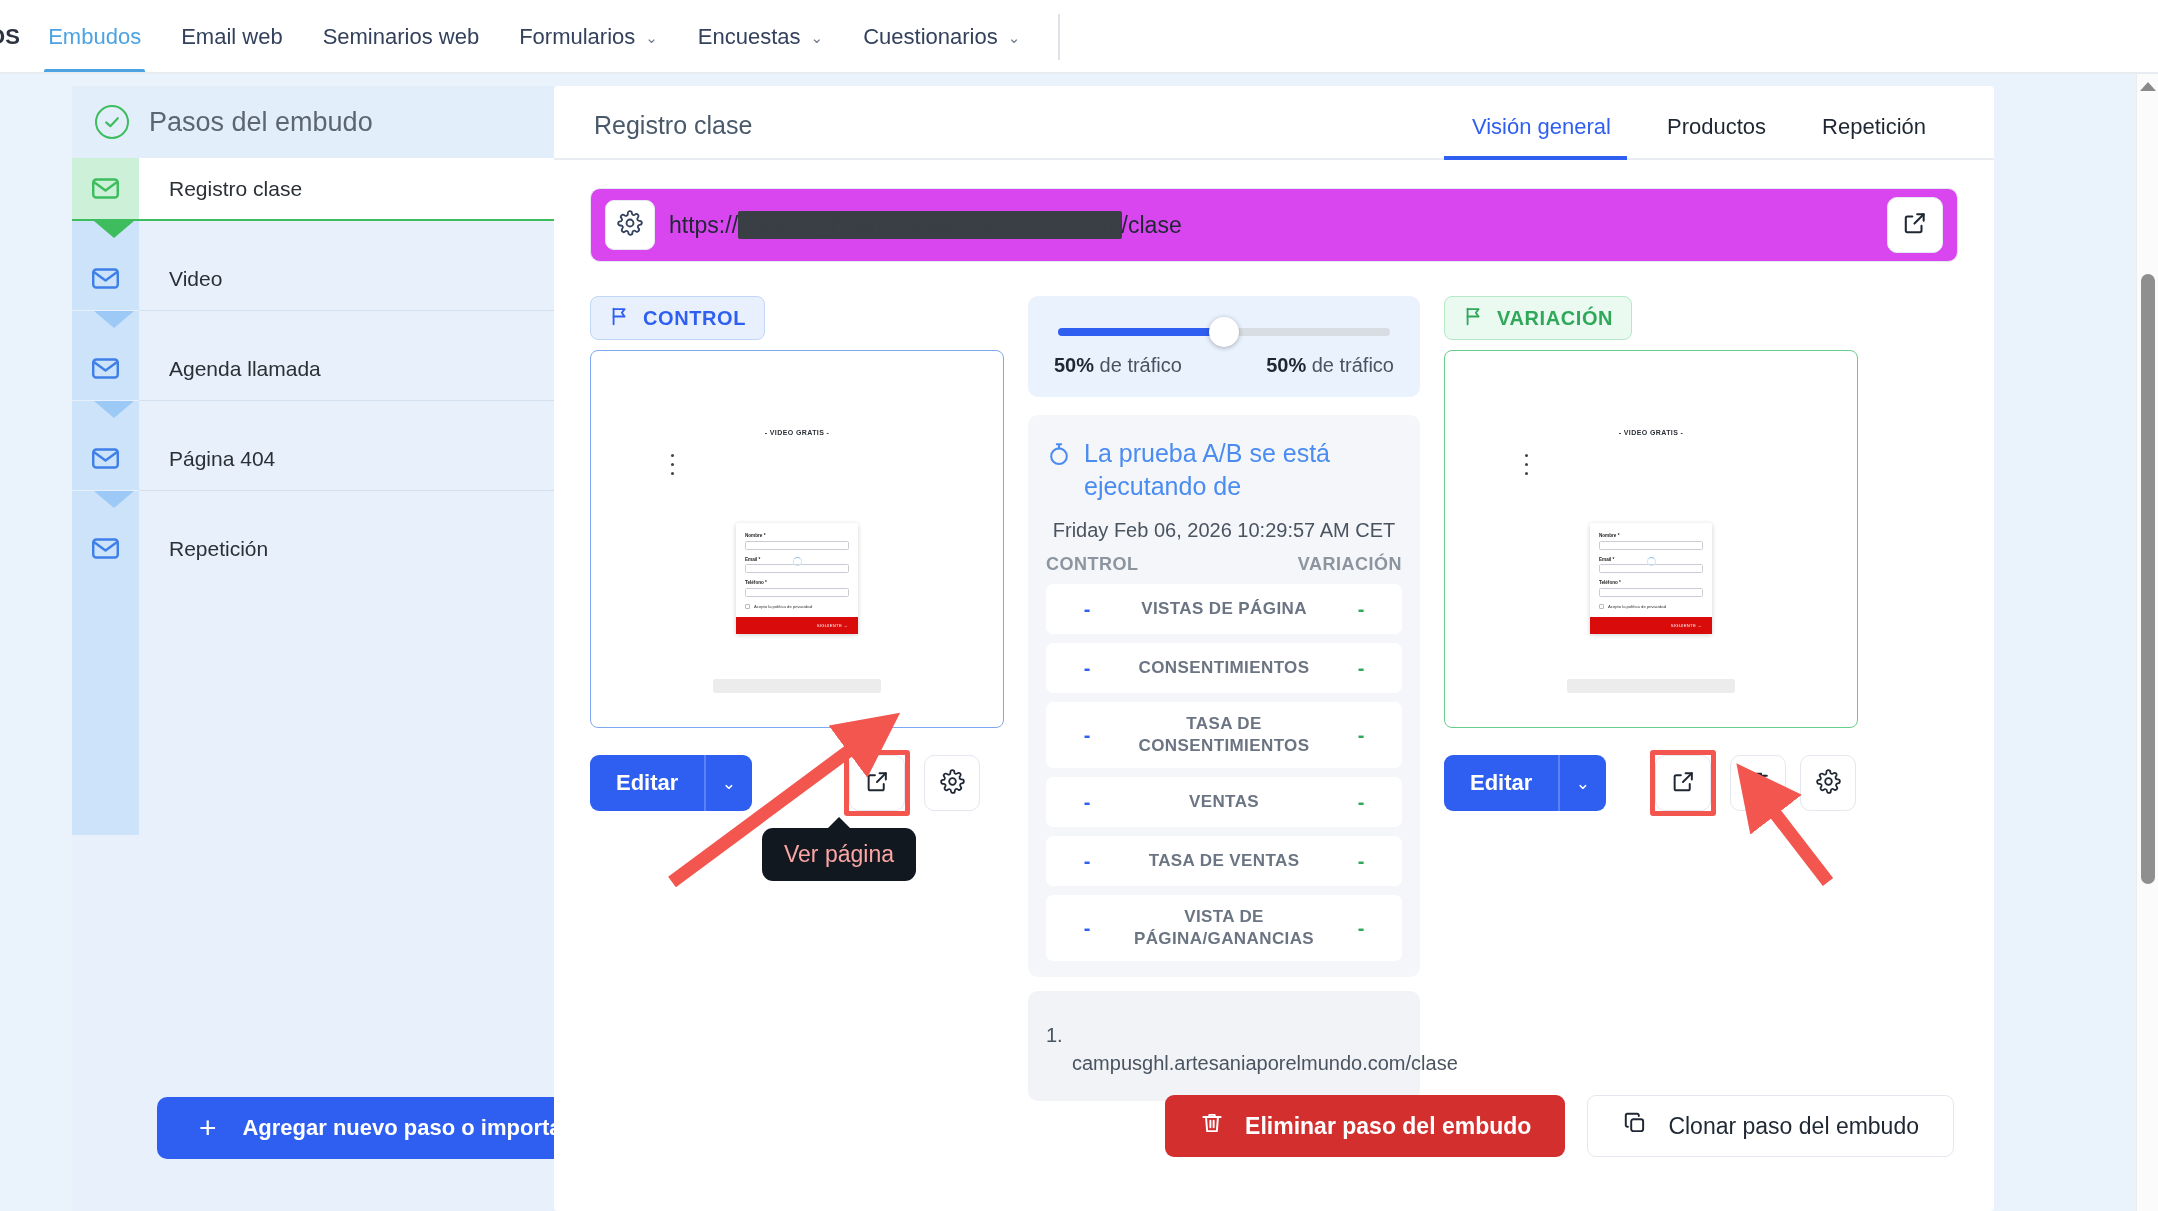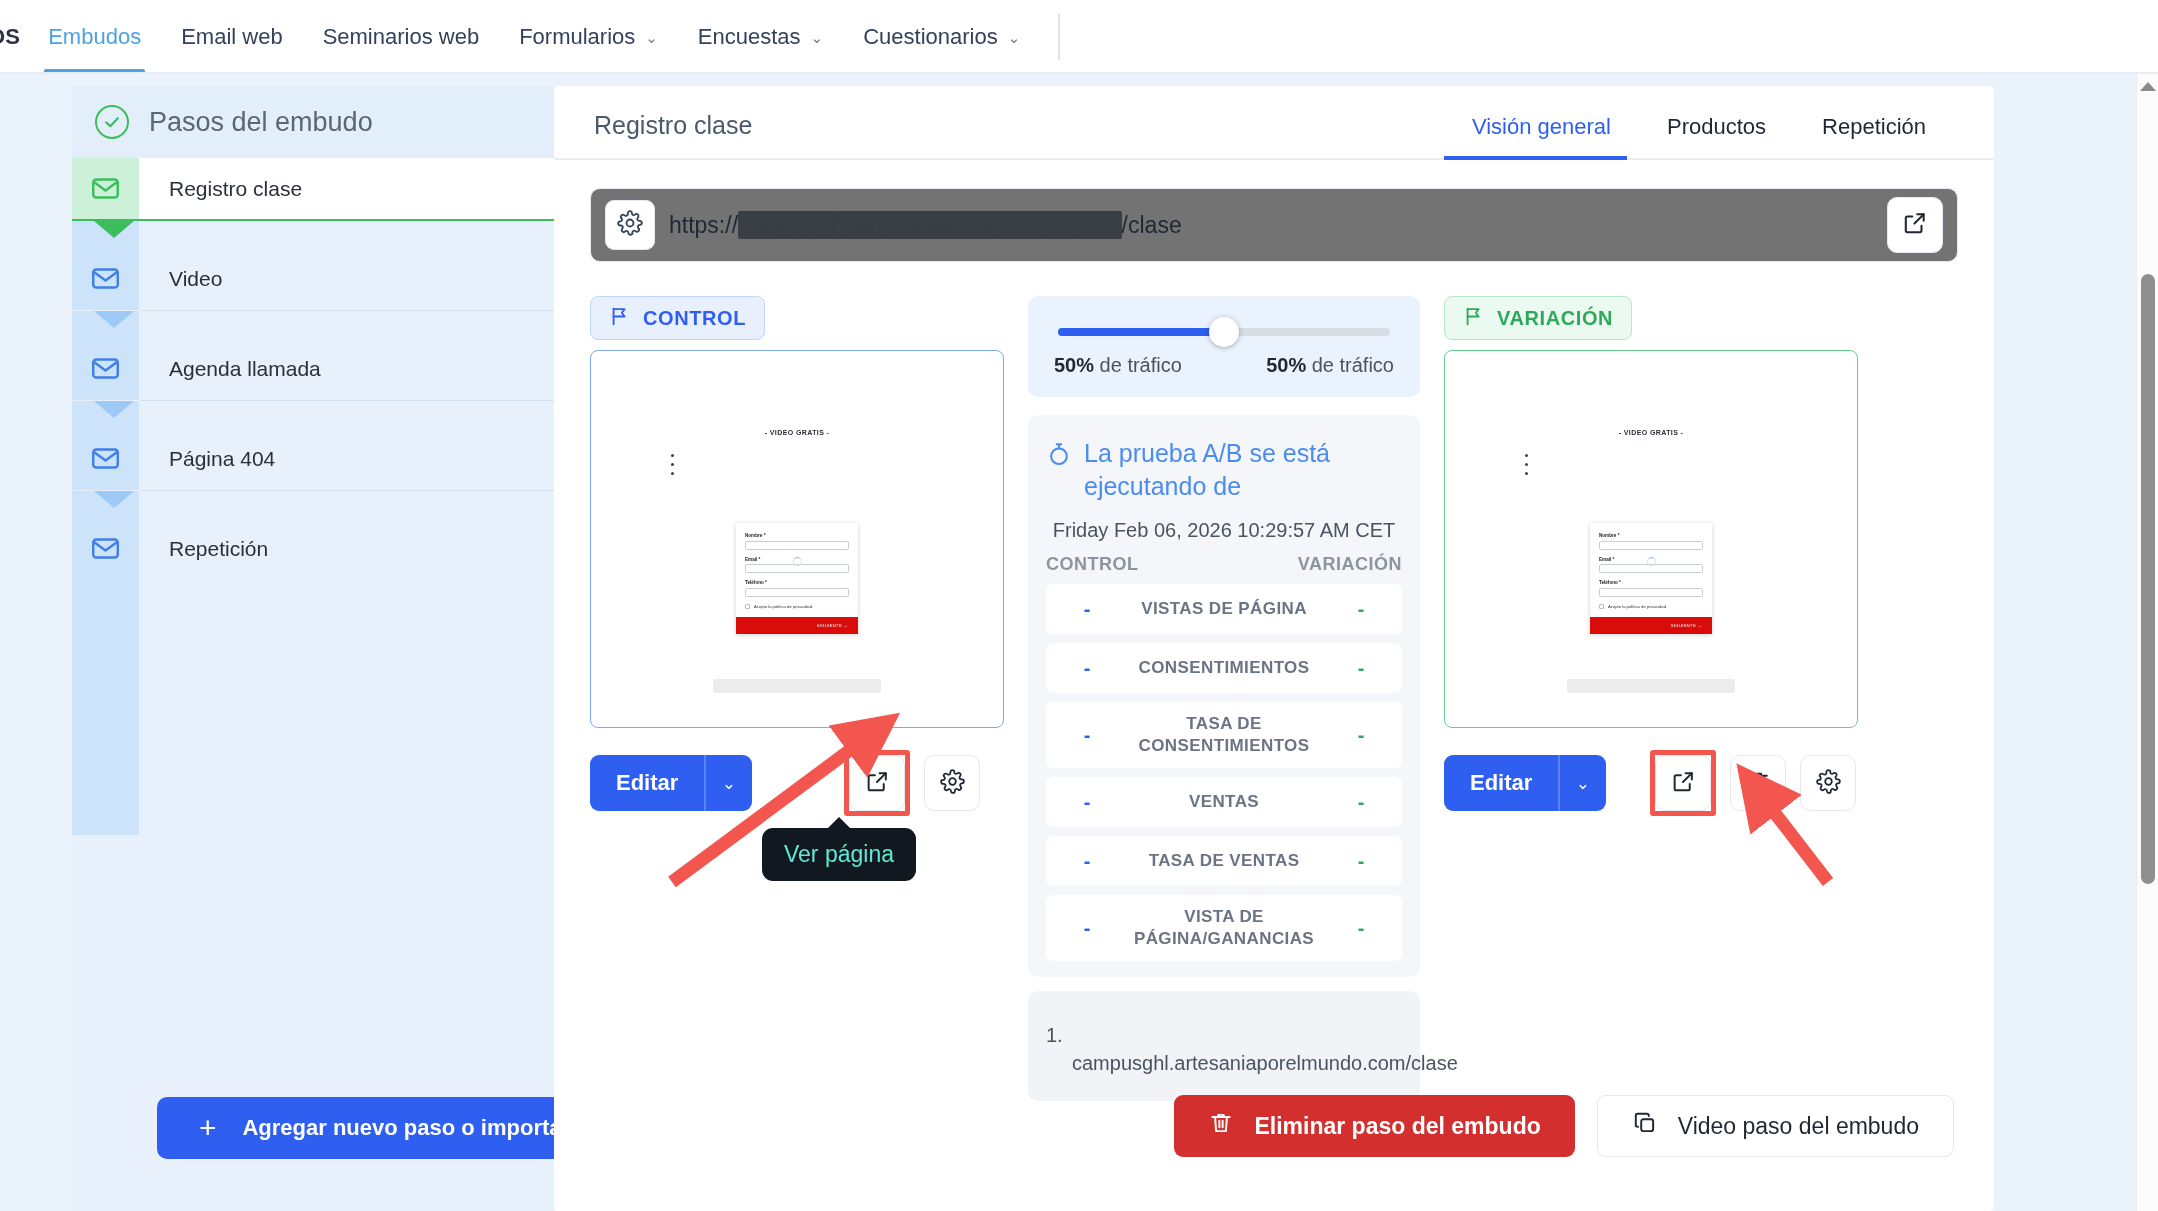--- a/index.html
+++ b/index.html
@@ -115,21 +115,21 @@
     cursor: pointer; white-space: nowrap;
   }
   .tab.active { color: #2f5ff0; font-weight: 400; }
   .tab.active::after {
     content: ""; position: absolute; left: 0; right: 12px; bottom: -2px;
     height: 4px; background: #2f5ff0;
   }
 
   
   .urlbar {
-    margin: 28px 36px 0 36px; height: 74px; background: #737373;
+    margin: 28px 36px 0 36px; height: 74px; background: #d946ef;
     border: 1.5px solid #e6eaf0; border-radius: 10px;
     display: flex; align-items: center; padding: 0 14px; gap: 14px;
   }
   .url-gear-btn {
     width: 50px; height: 50px; background:#fff; border: 1.5px solid #e6eaf0;
     border-radius: 9px; display:flex; align-items:center; justify-content:center; cursor:pointer;
   }
   .url-gear-btn svg { width: 26px; height: 26px; }
   .url-text { flex: 1; font-size: 23px; color: #1e2733; white-space: nowrap; }
   .url-redacted {
@@ -199,21 +199,21 @@
     width:56px; height:56px; background:#fff; border:1.5px solid #e4e8ee;
     border-radius:10px; display:flex; align-items:center; justify-content:center; cursor:pointer;
   }
   .icon-btn svg { width:25px; height:25px; }
   .hl-wrap { position: relative; padding: 5px; }
   .hl-box {
     position:absolute; inset:0; border:5px solid #f2564f; border-radius:3px; pointer-events:none;
   }
 
   .tooltip {
-    position:absolute; background:#12181f; color:#5eead4; border-radius:11px;
+    position:absolute; background:#12181f; color:#fca5a5; border-radius:11px;
     font-size:23px; padding:13px 22px; white-space:nowrap;
   }
   .tooltip::before {
     content:""; position:absolute; top:-11px; left:50%; margin-left:-12px;
     border-left:12px solid transparent; border-right:12px solid transparent;
     border-bottom:12px solid #12181f;
   }
 
   
   .traffic-card {
@@ -693,21 +693,21 @@
         </span>
         <span>Eliminar paso del embudo</span>
       </button>
       <button class="btn-ghost">
         <span>
           <svg viewBox="0 0 24 24" fill="none" stroke="#1f2733" stroke-width="1.8" stroke-linecap="round" stroke-linejoin="round">
             <rect x="8.5" y="8.5" width="11" height="11" rx="2"></rect>
             <path d="M5.5 15.5h-.5A1.5 1.5 0 0 1 3.5 14V5A1.5 1.5 0 0 1 5 3.5h9A1.5 1.5 0 0 1 15.5 5v.5"></path>
           </svg>
         </span>
-        <span>Video paso del embudo</span>
+        <span>Clonar paso del embudo</span>
       </button>
     </div>
   </div>
 
   <svg class="arrow-overlay" viewBox="0 0 2158 1211">
     <defs>
       <marker id="ah" markerWidth="5" markerHeight="5" refX="2.4" refY="2.5" orient="auto">
         <path d="M0,0 L5,2.5 L0,5 z" fill="#f2564f"></path>
       </marker>
     </defs>

